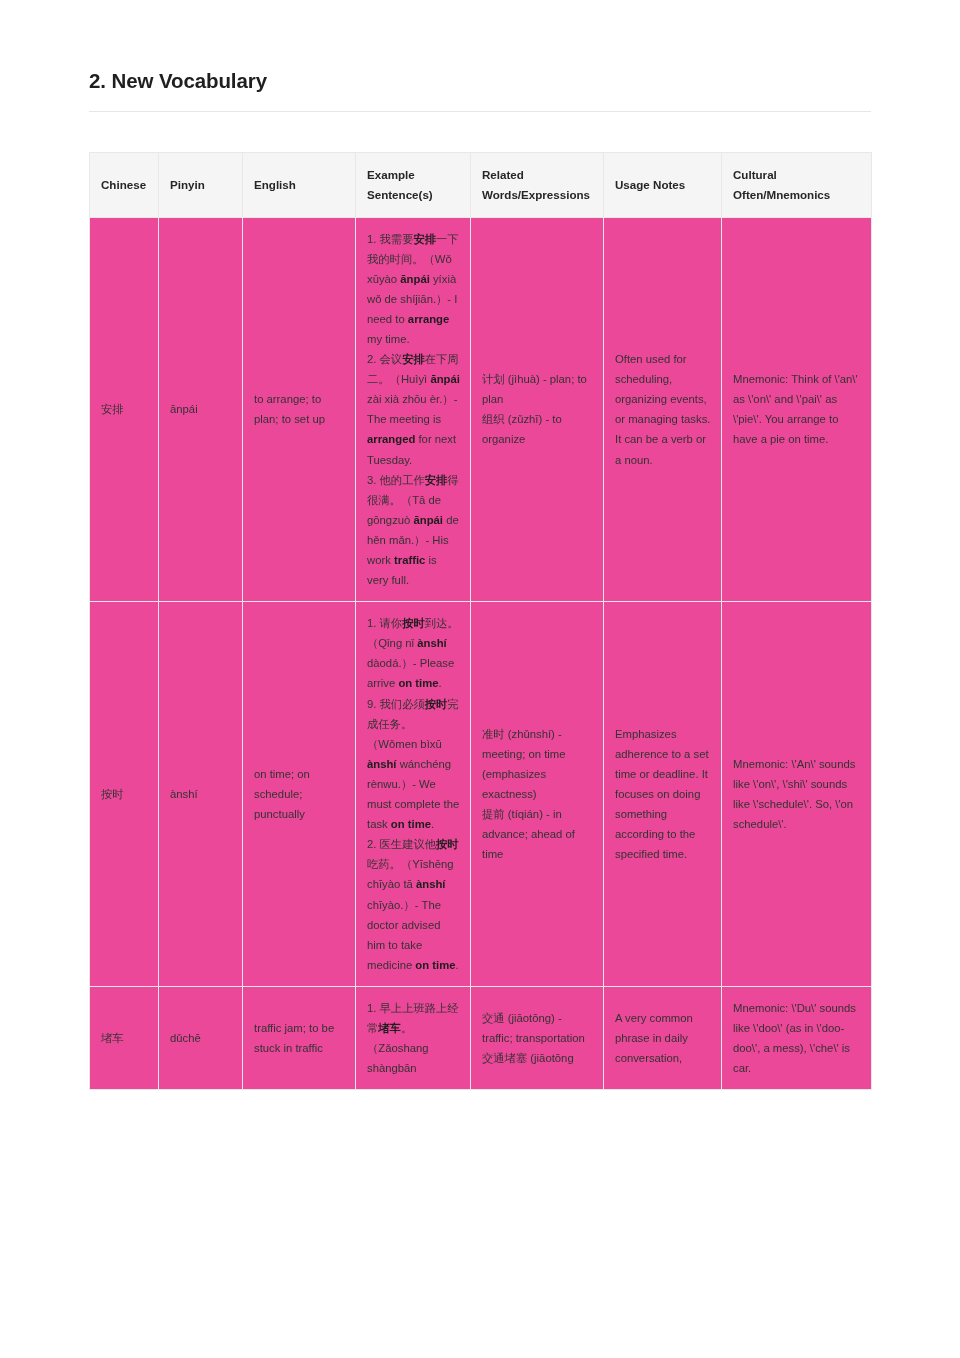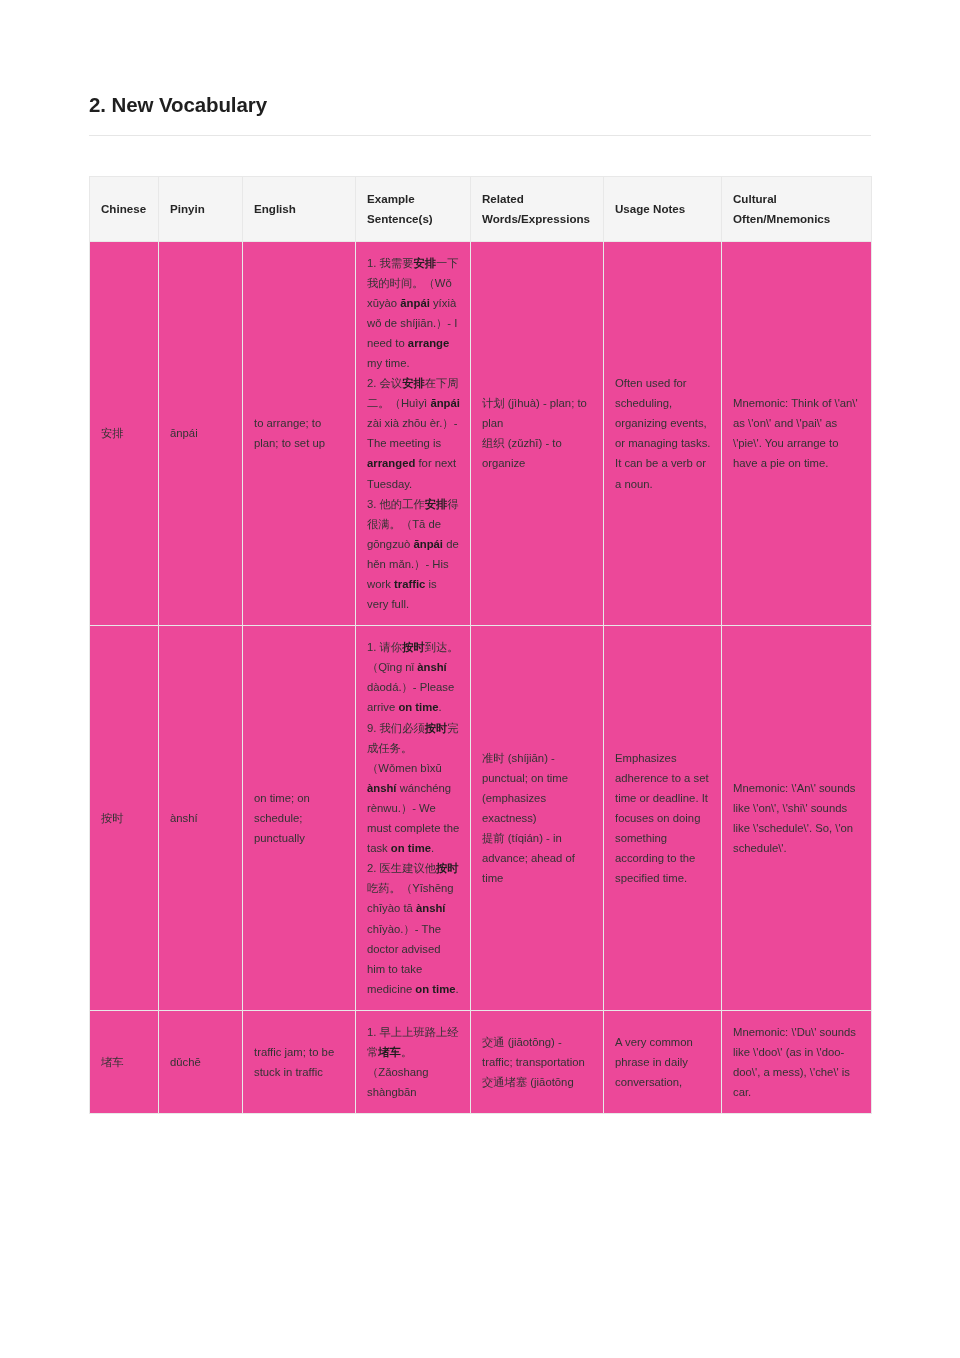--- a/index.html
+++ b/index.html
@@ -26,21 +26,21 @@
     left: 89px;
     top: 0;
     width: 782px;
   }
   .section-title {
     font-size: 20.5px;
     font-weight: bold;
     color: #1f1f1f;
     letter-spacing: -0.1px;
     margin: 0;
-    padding-top: 92px;
+    padding-top: 68px;
     line-height: 1.3;
   }
   .title-rule {
     border: 0;
     border-top: 1px solid #e6e6e6;
     margin: 16px 0 9px 0;
     width: 782px;
   }
 
   table.vocab {
@@ -141,21 +141,21 @@
           <tr>
             <td class="cell-chinese">按时</td>
             <td class="cell-pinyin">ànshí</td>
             <td>on time; on schedule; punctually</td>
             <td>
               <span class="sent-line"><span>1. 请你</span><b>按时</b><span>到达。（Qǐng nǐ </span><b>ànshí</b><span> dàodá.）- Please arrive </span><b>on time</b><span>.</span></span>
               <span class="sent-line"><span>9. 我们必须</span><b>按时</b><span>完成任务。（Wǒmen bìxū </span><b>ànshí</b><span> wánchéng rènwu.）- We must complete the task </span><b>on time</b><span>.</span></span>
               <span class="sent-line"><span>2. 医生建议他</span><b>按时</b><span>吃药。（Yīshēng chīyào tā </span><b>ànshí</b><span> chīyào.）- The doctor advised him to take medicine </span><b>on time</b><span>.</span></span>
             </td>
             <td>
-              <span class="sent-line">准时 (shíjiān) - punctual; on time (emphasizes exactness)</span>
+              <span class="sent-line">准时 (zhǔnshí) - meeting; on time (emphasizes exactness)</span>
               <span class="sent-line">提前 (tíqián) - in advance; ahead of time</span>
             </td>
             <td>Emphasizes adherence to a set time or deadline. It focuses on doing something according to the specified time.</td>
             <td>Mnemonic: \'An\' sounds like \'on\', \'shi\' sounds like \'schedule\'. So, \'on schedule\'.</td>
           </tr>
           <tr>
             <td class="cell-chinese">堵车</td>
             <td class="cell-pinyin">dǔchē</td>
             <td>traffic jam; to be stuck in traffic</td>
             <td>

